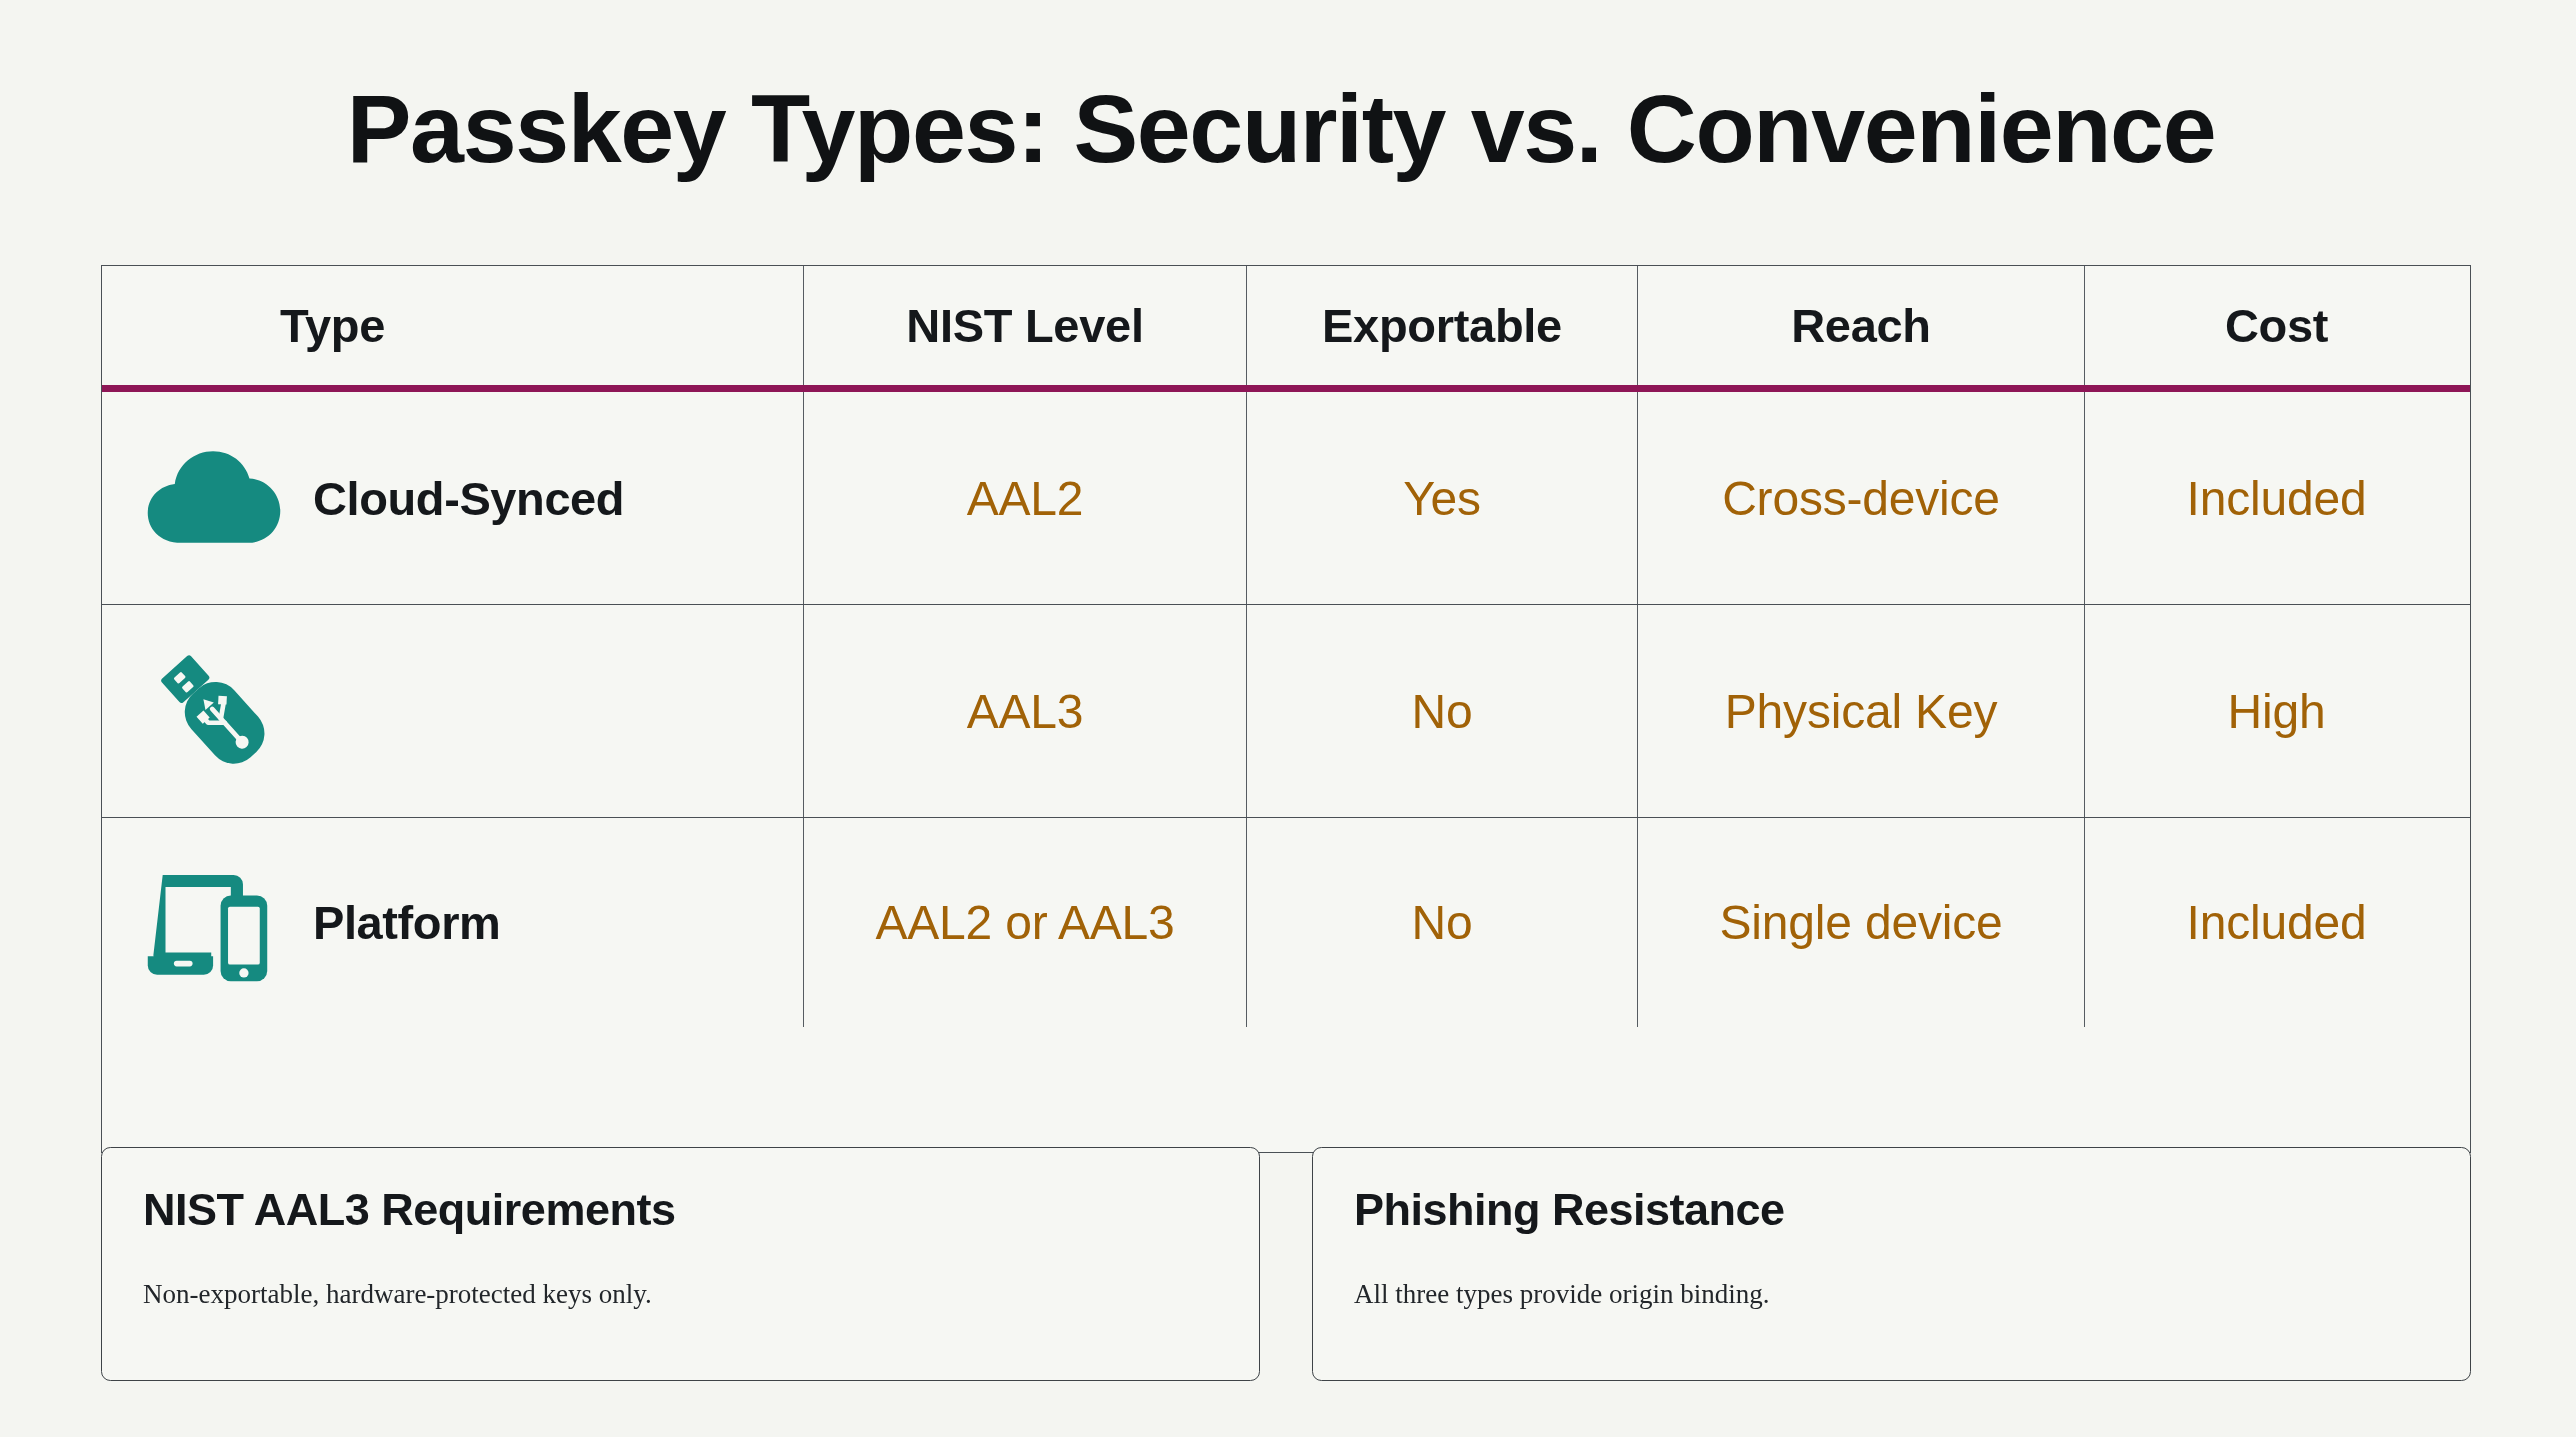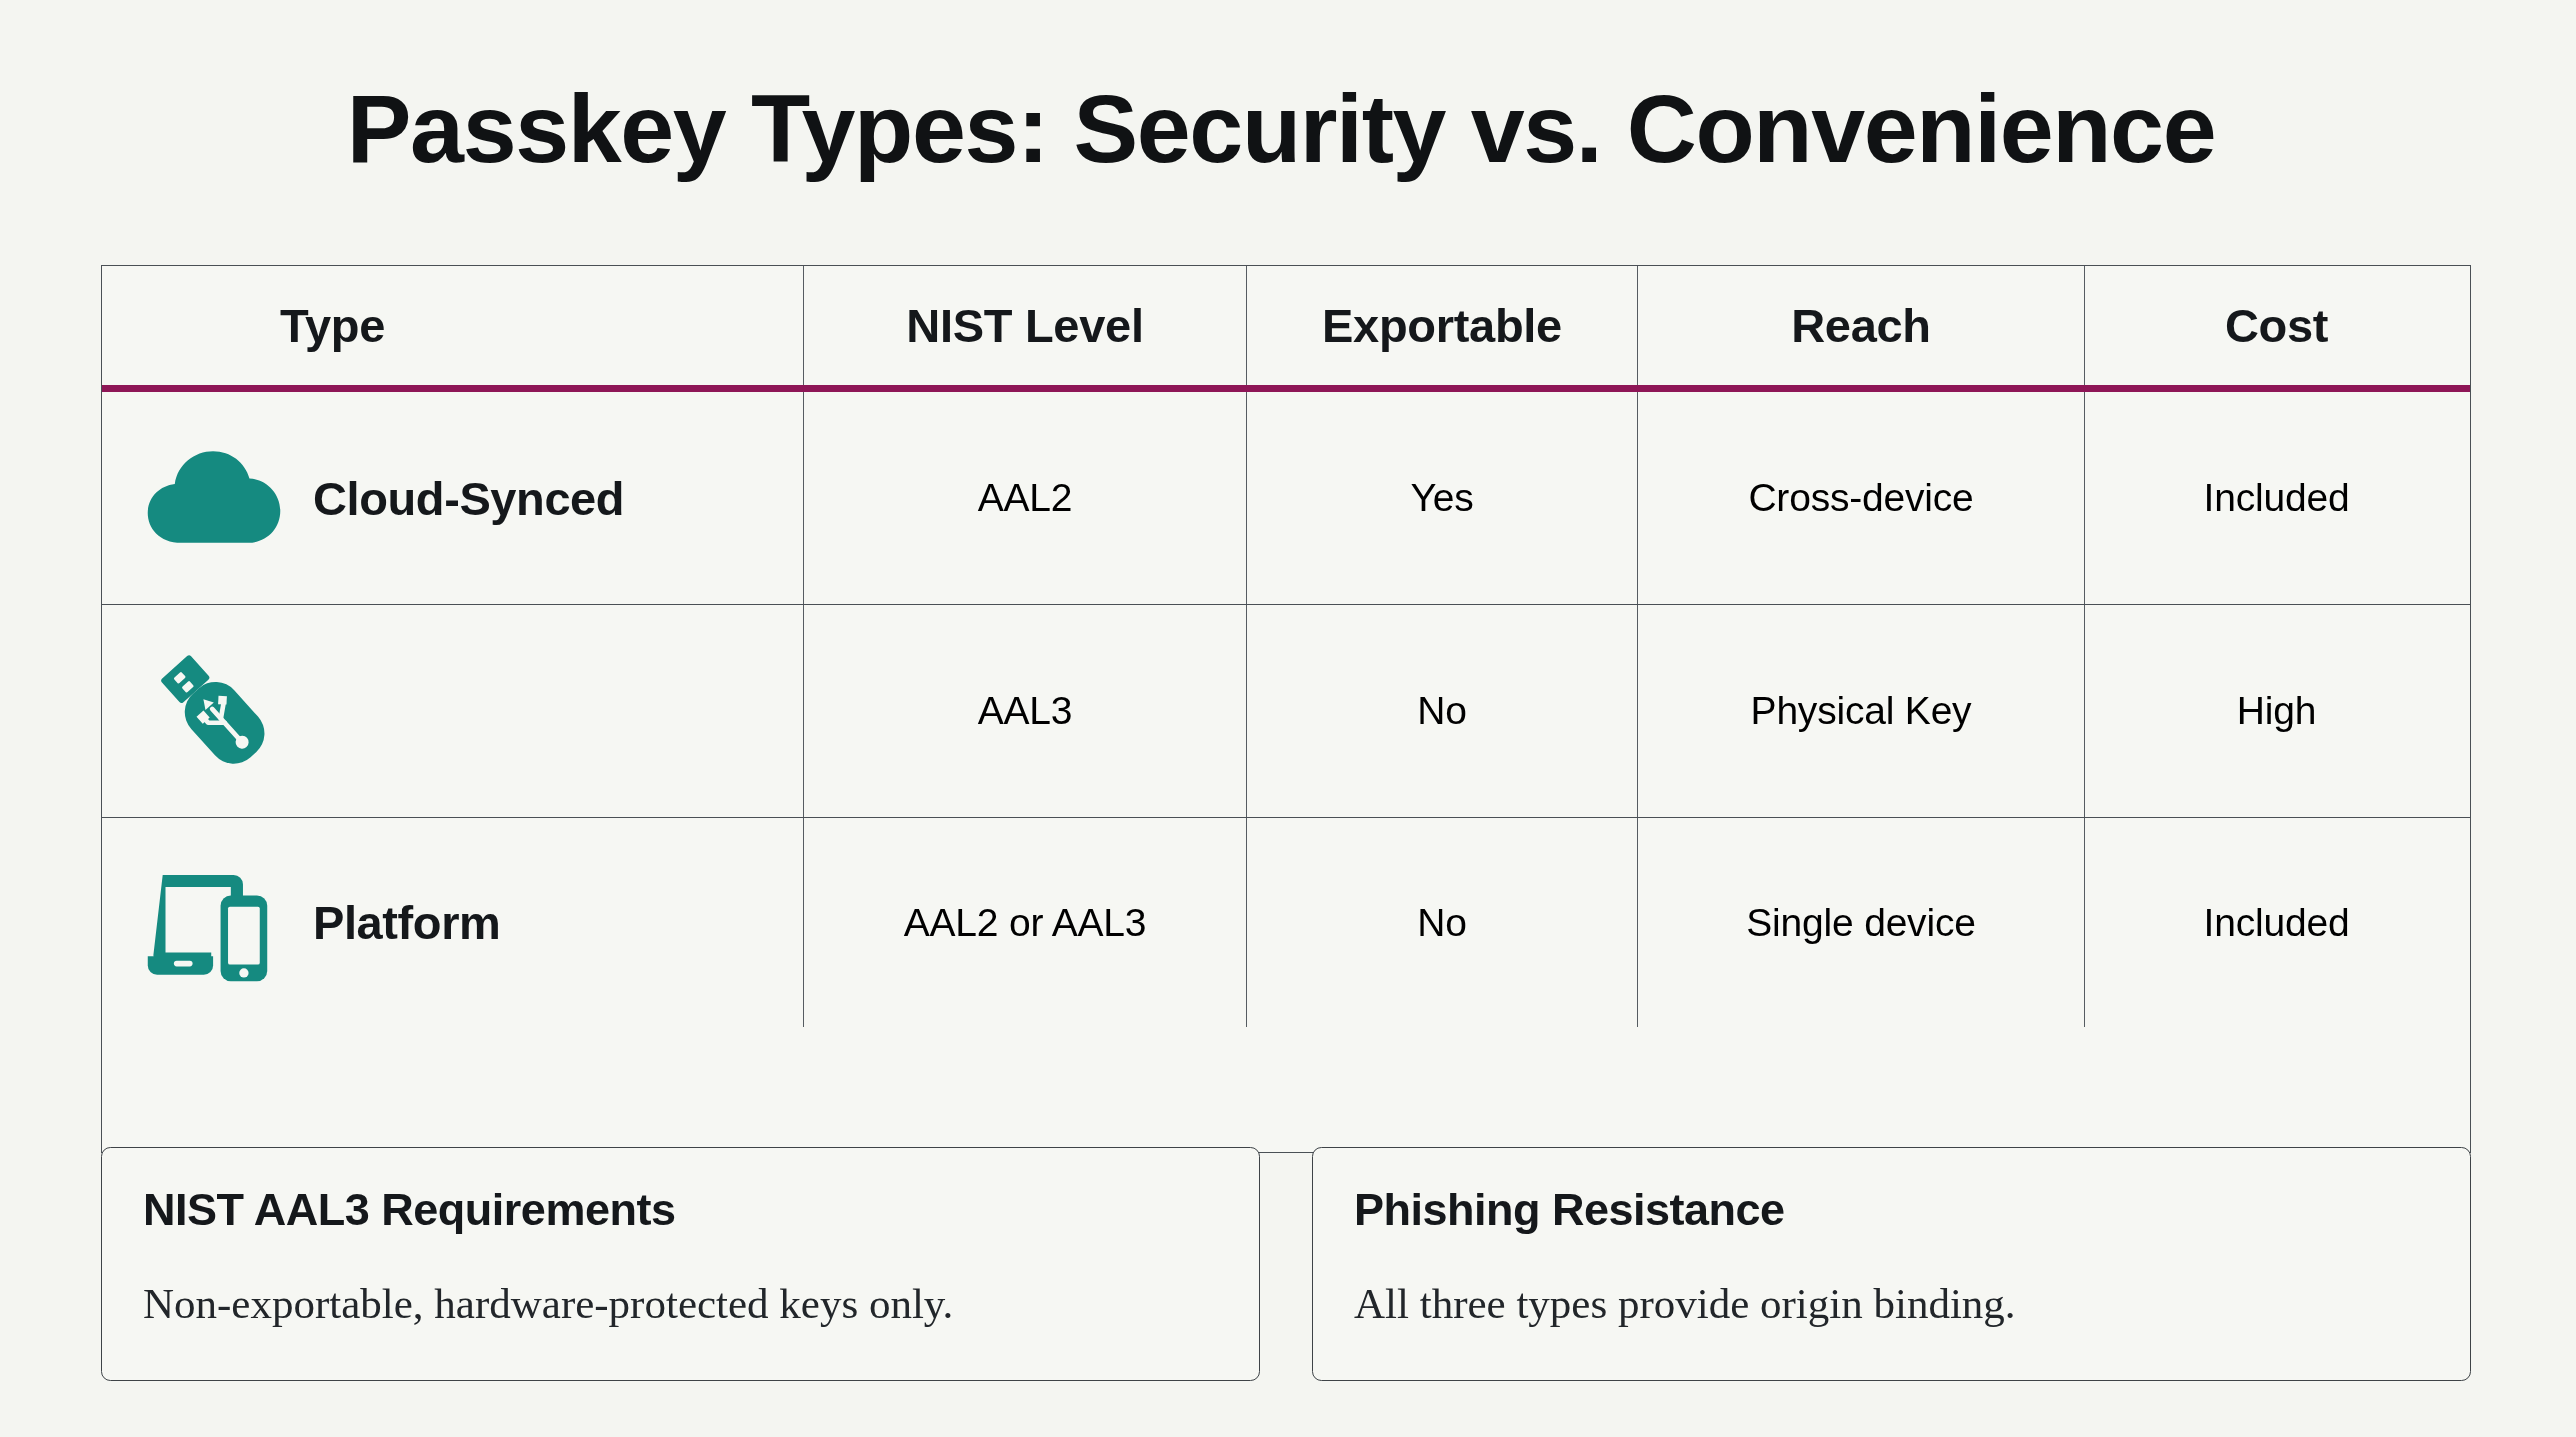--- a/index.html
+++ b/index.html
@@ -64,23 +64,23 @@
 
   .hlabel{
     font-size:47px;
     font-weight:700;
     color:#15181b;
     letter-spacing:-0.3px;
   }
   .c-type .hlabel{padding-left:178px;}
 
   .val{
-    font-size:39px;
+    font-size:48px;
     font-weight:400;
-    color:#000000;
+    color:#a16207;
     letter-spacing:-0.2px;
     white-space:nowrap;
   }
 
   .typecell{
     display:flex;
     align-items:center;
     gap:24px;
     width:100%;
     padding-left:37px;
@@ -123,21 +123,21 @@
   .box-title{
     font-size:45px;
     font-weight:700;
     color:#15181b;
     letter-spacing:-0.5px;
     margin:0 0 43px 0;
     white-space:nowrap;
   }
   .box-body{
     font-family:"Liberation Serif", serif;
-    font-size:43px;
+    font-size:27px;
     font-weight:400;
     color:#22262a;
     margin:0;
     white-space:nowrap;
   }
 </style>
 </head>
 <body>
 
 <div class="page">

